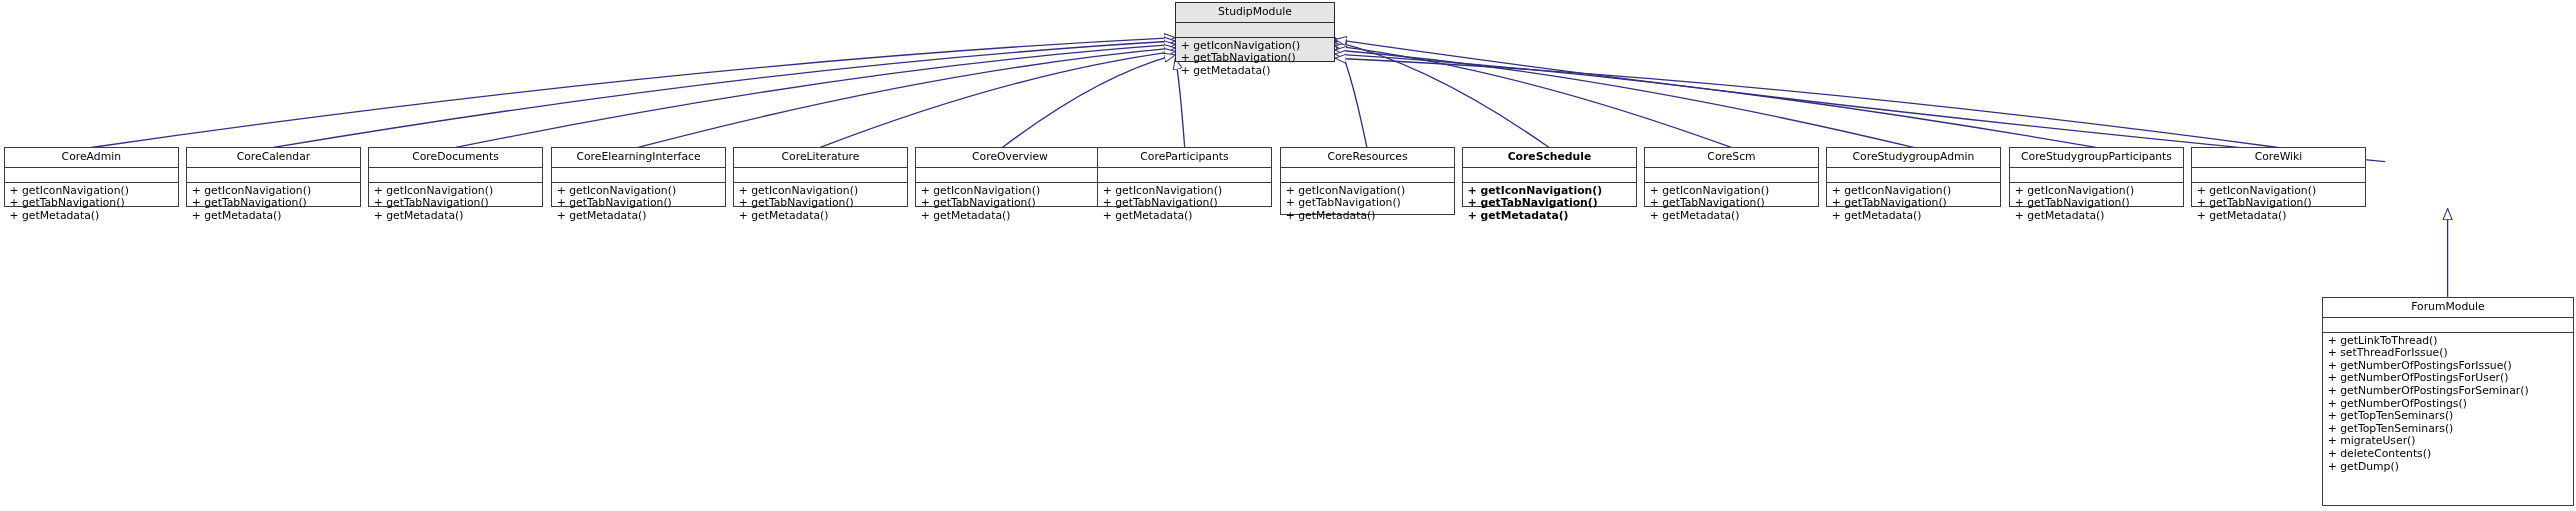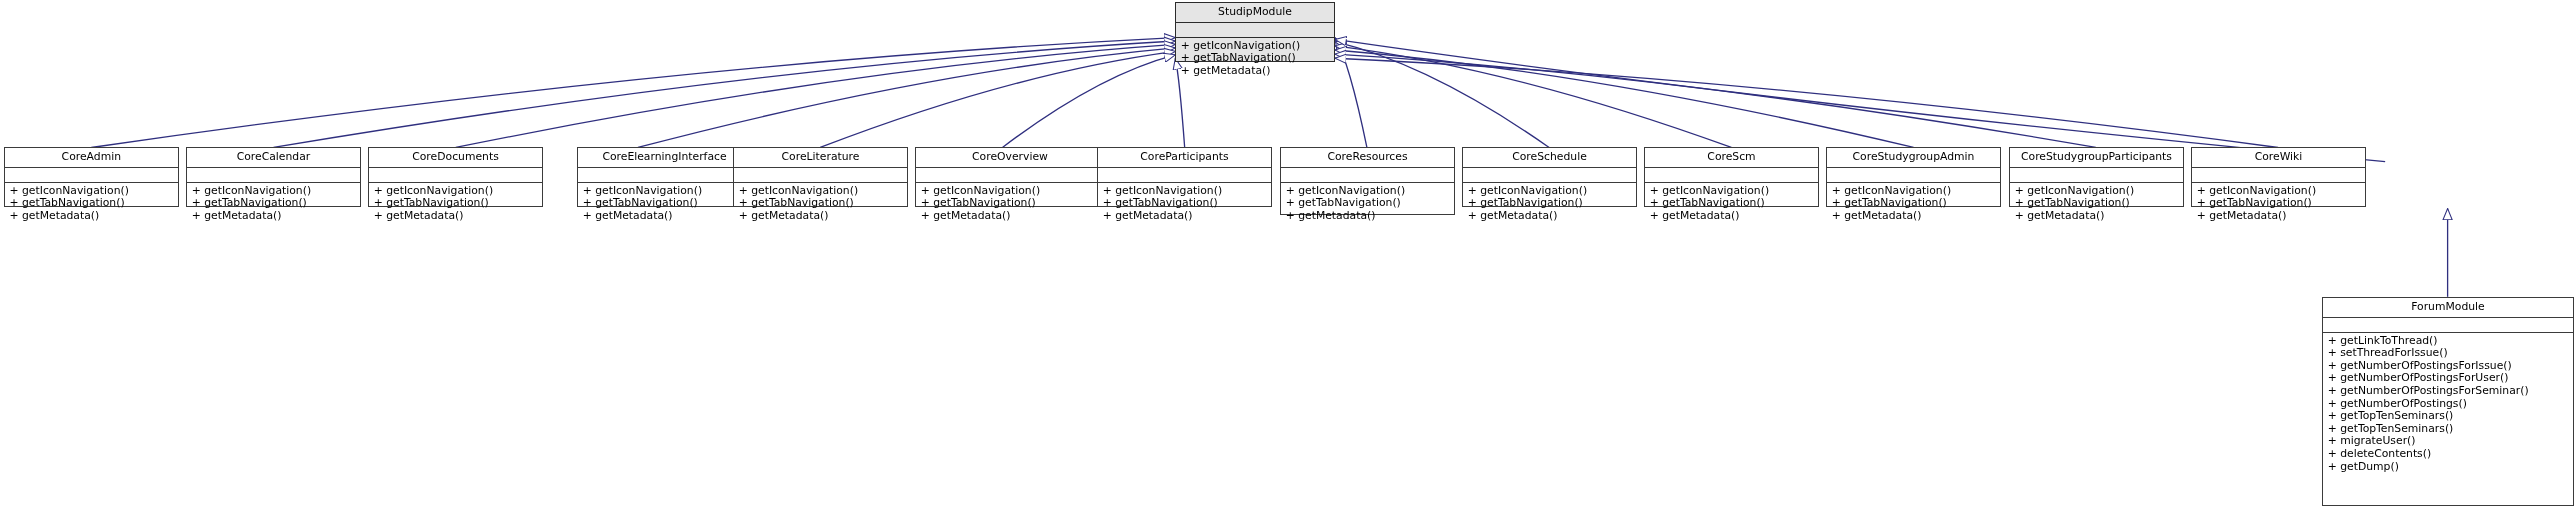--- a/index.html
+++ b/index.html
@@ -133,21 +133,21 @@
       </div>
       <div class="uml-class" style="left: 368px; top: 147px; width: 175px; height: 60px;">
         <div class="uml-name">CoreDocuments</div>
         <div class="uml-attrs"></div>
         <div class="uml-ops">
           <div class="uml-op">+ getIconNavigation()</div>
           <div class="uml-op">+ getTabNavigation()</div>
           <div class="uml-op">+ getMetadata()</div>
         </div>
       </div>
-      <div class="uml-class" style="left: 551px; top: 147px; width: 175px; height: 60px; margin-left: 26px;">
+      <div class="uml-class" style="left: 551px; top: 147px; width: 175px; height: 60px;">
         <div class="uml-name">CoreElearningInterface</div>
         <div class="uml-attrs"></div>
         <div class="uml-ops">
           <div class="uml-op">+ getIconNavigation()</div>
           <div class="uml-op">+ getTabNavigation()</div>
           <div class="uml-op">+ getMetadata()</div>
         </div>
       </div>
       <div class="uml-class" style="left: 733px; top: 147px; width: 175px; height: 60px;">
         <div class="uml-name">CoreLiterature</div>
@@ -178,21 +178,21 @@
       </div>
       <div class="uml-class" style="left: 1280px; top: 147px; width: 175px; height: 68px;">
         <div class="uml-name">CoreResources</div>
         <div class="uml-attrs"></div>
         <div class="uml-ops">
           <div class="uml-op">+ getIconNavigation()</div>
           <div class="uml-op">+ getTabNavigation()</div>
           <div class="uml-op">+ getMetadata()</div>
         </div>
       </div>
-      <div class="uml-class" style="left: 1462px; top: 147px; width: 175px; height: 60px;">
+      <div class="uml-class" style="left: 1462px; top: 147px; width: 175px; height: 60px; font-weight: bold;">
         <div class="uml-name">CoreSchedule</div>
         <div class="uml-attrs"></div>
         <div class="uml-ops">
           <div class="uml-op">+ getIconNavigation()</div>
           <div class="uml-op">+ getTabNavigation()</div>
           <div class="uml-op">+ getMetadata()</div>
         </div>
       </div>
       <div class="uml-class" style="left: 1644px; top: 147px; width: 175px; height: 60px;">
         <div class="uml-name">CoreScm</div>

